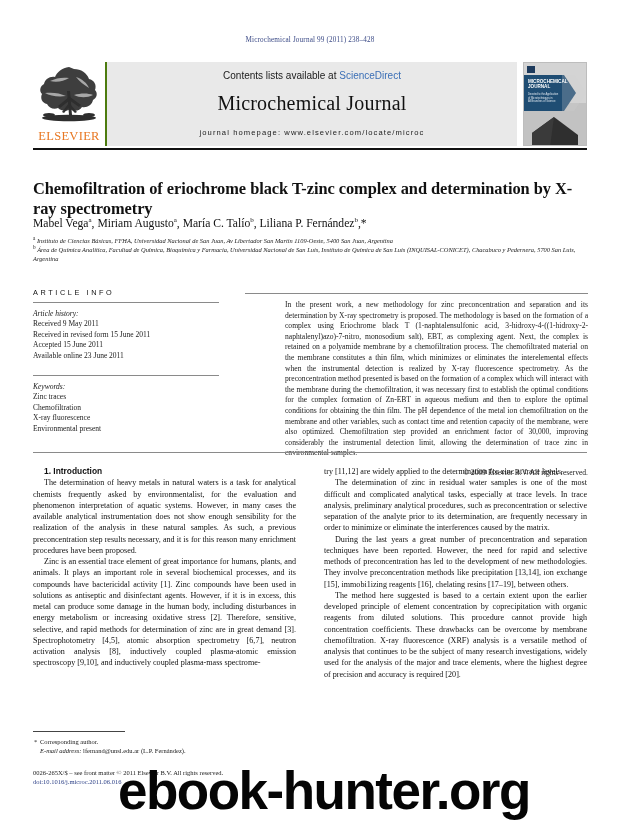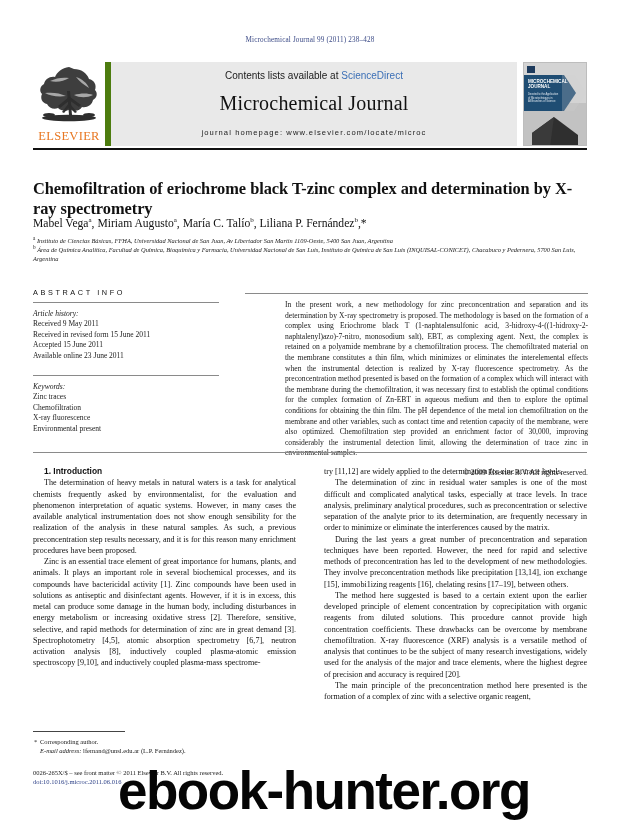--- a/index.html
+++ b/index.html
@@ -43,21 +43,21 @@
     width: 554px;
     height: 84px;
     display: flex;
     align-items: stretch;
   }
   .elsevier-logo {
     width: 72px;
     flex: 0 0 72px;
     background: #ffffff;
     position: relative;
-    border-right: 6px solid #4d7c0f;
+    border-right: 2px solid #4d7c0f;
     display: flex;
     flex-direction: column;
     justify-content: flex-end;
     align-items: center;
   }
   .tree-svg { position: absolute; top: 1px; left: 3px; }
   .elsevier-word {
     position: relative;
     font-family: "Liberation Serif", serif;
     font-size: 12.5px;
@@ -352,21 +352,21 @@
   <div class="masthead-rule"></div>
 
   <h1 class="title">Chemofiltration of eriochrome black T-zinc complex and determination by X-ray spectrometry</h1>
   <div class="authors">
     <span>Mabel Vega<sup>a</sup>, Miriam Augusto<sup>a</sup>, María C. Talío<sup>b</sup>, Liliana P. Fernández<sup>b</sup>,*</span>
   </div>
   <div class="affil" id="affil-a"><sup>a</sup> Instituto de Ciencias Básicas, FFHA, Universidad Nacional de San Juan, Av Libertador San Martin 1109-Oeste, 5400 San Juan, Argentina</div>
   <div class="affil" id="affil-b"><sup>b</sup> Área de Química Analítica, Facultad de Química, Bioquímica y Farmacia, Universidad Nacional de San Luis, Instituto de Química de San Luis (INQUISAL-CONICET), Chacabuco y Pedernera, 5700 San Luis, Argentina</div>
 
   <div class="info-col">
-    <div class="sec-head">ABSTRACT INFO</div>
+    <div class="sec-head">ARTICLE INFO</div>
     <div class="rule-thin"></div>
     <div class="info-group">
       <div class="lbl">Article history:</div>
       <div>Received 9 May 2011</div>
       <div>Received in revised form 15 June 2011</div>
       <div>Accepted 15 June 2011</div>
       <div>Available online 23 June 2011</div>
     </div>
     <div class="info-gap"></div>
     <div class="rule-thin"></div>
@@ -391,21 +391,20 @@
     <p class="sec-title">1. Introduction</p>
     <p>The determination of heavy metals in natural waters is a task for analytical chemists frequently asked by environmentalist, for the evaluation and phenomenon interpretation of aquatic systems. However, in many cases the available analytical instrumentation does not show enough sensibility for the realization of the analysis in these natural samples. As such, a previous preconcentration step results necessary, and it is for this reason many enrichment procedures have been proposed.</p>
     <p>Zinc is an essential trace element of great importance for humans, plants, and animals. It plays an important role in several biochemical processes, and its compounds have bactericidal activity [1]. Zinc compounds have been used in solutions as antiseptic and disinfectant agents. However, if it is in excess, this metal can produce some damage in the human body, including disturbances in energy metabolism or increasing oxidative stress [2]. Therefore, sensitive, selective, and rapid methods for determination of zinc are in great demand [3]. Spectrophotometry [4,5], atomic absorption spectrometry [6,7], neutron activation analysis [8], inductively coupled plasma-atomic emission spectroscopy [9,10], and inductively coupled plasma-mass spectrome-</p>
   </div>
 
   <div class="col col-right">
     <p class="noindent">try [11,12] are widely applied to the determination for zinc at trace levels.</p>
     <p>The determination of zinc in residual water samples is one of the most difficult and complicated analytical tasks, especially at trace levels. In trace analysis, preliminary analytical procedures, such as preconcentration or selective separation of the analyte prior to its determination, are frequently necessary in order to minimize or eliminate the interferences caused by the matrix.</p>
     <p>During the last years a great number of preconcentration and separation techniques have been reported. However, the need for rapid and selective methods of preconcentration has led to the development of new methodologies. They involve preconcentration methods like precipitation [13,14], ion exchange [15], immobi1izing reagents [16], chelating resins [17–19], between others.</p>
     <p>The method here suggested is based to a certain extent upon the earlier developed principle of element concentration by coprecipitation with organic reagents from diluted solutions. This procedure cannot provide high concentration coefficients. These drawbacks can be overcome by membrane chemofiltration. X-ray fluorescence (XRF) analysis is a versatile method of analysis that continues to be the subject of many research investigations, widely used for the analysis of the major and trace elements, where the highest degree of precision and accuracy is required [20].</p>
-    <p>The main principle of the preconcentration method here presented is the formation of a complex of zinc with a selective organic reagent,</p>
   </div>
 
   <div class="footnote-rule"></div>
   <div class="footnote">
     <div class="corr" style="position:relative;">
       <span class="star">*</span>
       <span>Corresponding author.</span>
     </div>
     <div class="email">
       <span>E-mail address:</span>

